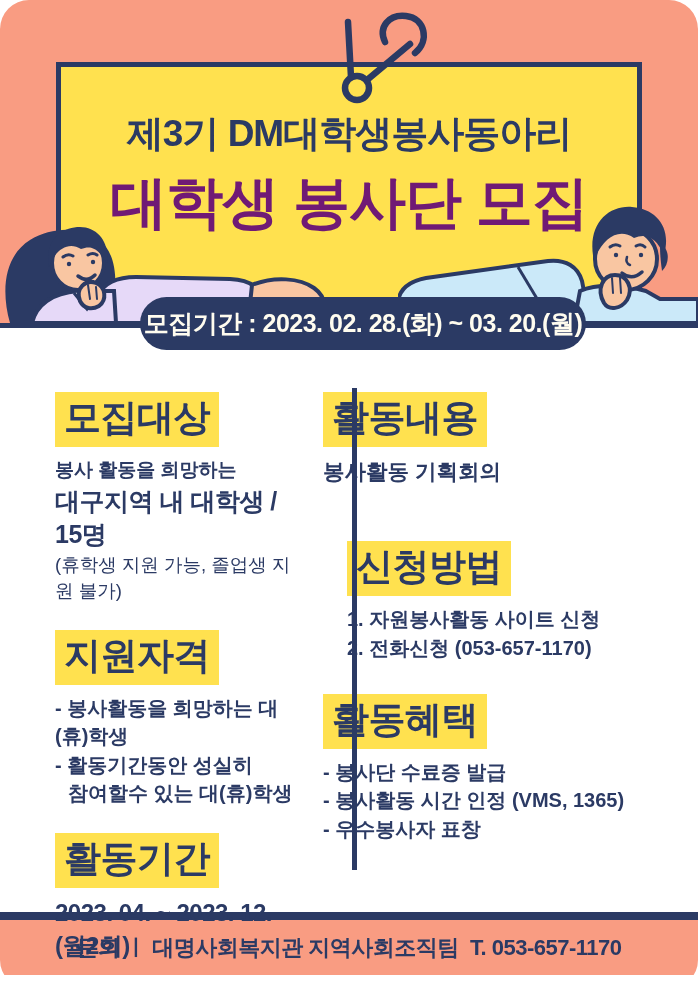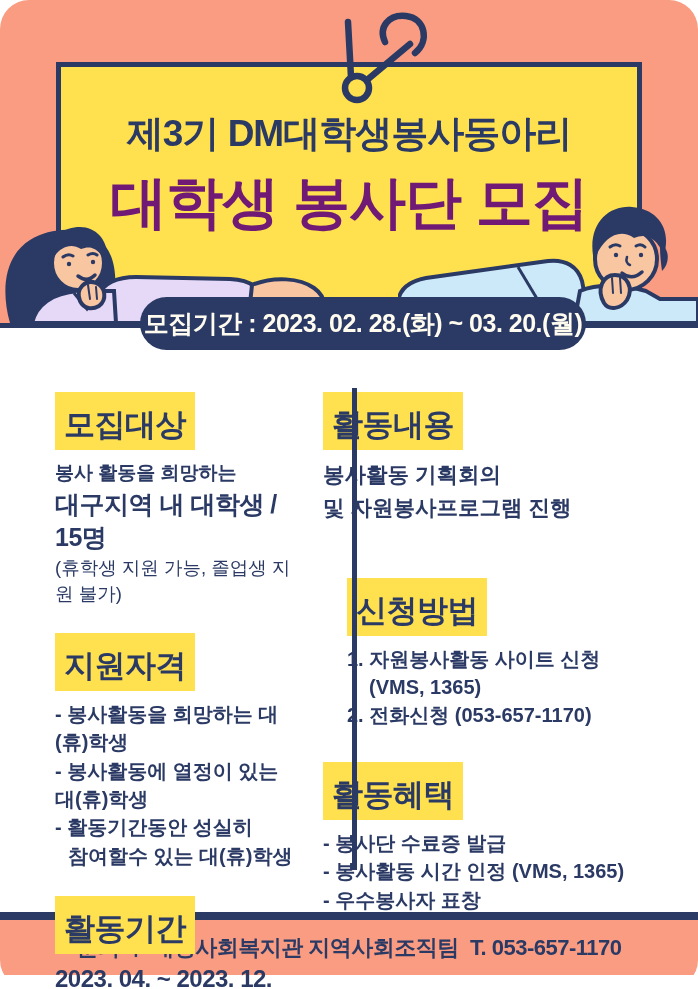--- a/index.html
+++ b/index.html
@@ -26,21 +26,21 @@
 
   
   .main{position:relative;width:698px;height:597px;background:#ffffff;
         border-top:5px solid #2B3A64;border-bottom:8px solid #2B3A64;box-sizing:border-box;}
   .divider{position:absolute;left:352px;top:60px;width:5px;height:482px;background:#2B3A64;}
   .columns{display:flex;padding-top:64px;}
   .col-left{width:297px;padding-left:55px;box-sizing:border-box;}
   .col-right{width:330px;padding-left:26px;box-sizing:border-box;}
 
   .heading{display:inline-block;background:#FFE14F;color:#2B3A64;
-           font-size:31px;font-weight:900;letter-spacing:-0.5px;padding:12px 9px 4px;}
+           font-size:37px;font-weight:900;letter-spacing:-0.5px;padding:1px 9px 4px;}
   .section-body{margin-top:9px;color:#2B3A64;}
   .t-intro{font-size:19px;font-weight:600;line-height:1.5;}
   .t-main{font-size:25px;font-weight:800;line-height:1.35;letter-spacing:-0.5px;}
   .t-note{font-size:18.5px;font-weight:400;line-height:1.4;}
   .t-line{font-size:21.5px;font-weight:700;line-height:1.55;}
   .t-item{font-size:20px;font-weight:600;line-height:1.42;}
   .indent-a{padding-left:13px;}
   .indent-b{padding-left:22px;}
   .t-period{font-size:24px;font-weight:800;letter-spacing:-0.5px;line-height:1.35;}
   .mt-q{margin-top:26px;}
@@ -122,21 +122,20 @@
             <div class="t-intro">봉사 활동을 희망하는</div>
             <div class="t-main">대구지역 내 대학생 / 15명</div>
             <div class="t-note">(휴학생 지원 가능, 졸업생 지원 불가)</div>
           </div>
         </div>
 
         <div class="section mt-q">
           <span class="heading">지원자격</span>
           <div class="section-body">
             <div class="t-item">- 봉사활동을 희망하는 대(휴)학생</div>
-            <div class="t-item">- 봉사활동에 열정이 있는 대(휴)학생</div>
             <div class="t-item">- 활동기간동안 성실히</div>
             <div class="t-item indent-a">참여할수 있는 대(휴)학생</div>
           </div>
         </div>
 
         <div class="section mt-p">
           <span class="heading">활동기간</span>
           <div class="section-body">
             <div class="t-period">2023. 04. ~ 2023. 12. (월2회)</div>
 
@@ -144,29 +143,27 @@
         </div>
 
       </div>
 
       <div class="col-right">
 
         <div class="section">
           <span class="heading">활동내용</span>
           <div class="section-body">
             <div class="t-line">봉사활동 기획회의</div>
-            <div class="t-line">및 자원봉사프로그램 진행</div>
           </div>
         </div>
 
         <div class="section mt-a">
           <span class="heading">신청방법</span>
           <div class="section-body">
             <div class="t-item">1. 자원봉사활동 사이트 신청</div>
-            <div class="t-item indent-b">(VMS, 1365)</div>
             <div class="t-item">2. 전화신청 (053-657-1170)</div>
           </div>
         </div>
 
         <div class="section mt-b">
           <span class="heading">활동혜택</span>
           <div class="section-body">
             <div class="t-item">- 봉사단 수료증 발급</div>
             <div class="t-item">- 봉사활동 시간 인정 (VMS, 1365)</div>
             <div class="t-item">- 우수봉사자 표창</div>

